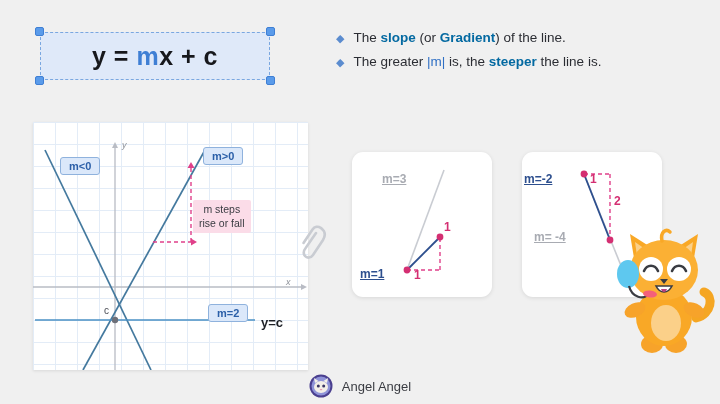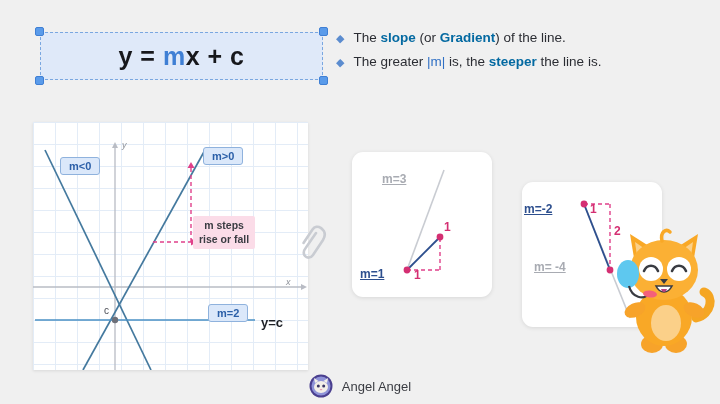--- a/index.html
+++ b/index.html
@@ -6,21 +6,21 @@
   body{
     width:720px;height:404px;overflow:hidden;
     background:#f0f0f0;
     font-family:"Liberation Sans",sans-serif;
     position:relative;
   }
   .slide{position:absolute;inset:0;}
 
   
   #formula-wrap{
-    position:absolute;left:40px;top:32px;width:283px;height:48px;
+    position:absolute;left:40px;top:32px;width:230px;height:48px;
   }
   #formula-box{
     position:absolute;inset:0;
     background:#dfe9f9;
     border:1.5px dashed #7aa7e0;
     display:flex;align-items:center;justify-content:center;
     box-sizing:border-box;
   }
   #formula-text{
     font-size:25px;font-weight:bold;color:#17181c;letter-spacing:.5px;
@@ -69,21 +69,21 @@
   }
   #tag-mneg{left:27px;top:35px;}
   #tag-mpos{left:170px;top:25px;}
   #tag-mzero{left:175px;top:182px;}
 
   .pinkbox{
     position:absolute;background:#fbdce8;color:#3a3c42;
     font-size:10.5px;line-height:1.3;padding:3px 6px;
     border-radius:2px;white-space:nowrap;text-align:center;
   }
-  #pink-rise{left:160px;top:94px;font-weight:bold;}
+  #pink-rise{left:160px;top:78px;}
   #pink-step{left:110px;top:130px;}
   #pink-step b{display:block;}
 
   #label-yc{
     position:absolute;left:228px;top:193px;
     font-size:13px;font-weight:bold;color:#1d2026;
   }
   #label-c{
     position:absolute;left:71px;top:183px;
     font-size:10px;color:#4a4d55;
@@ -99,21 +99,21 @@
 
   
   #paperclip{position:absolute;left:268px;top:102px;}
 
   
   .minicard{
     position:absolute;background:#fff;border-radius:11px;
     box-shadow:0 1px 4px rgba(0,0,0,.10);
   }
   #card-pos{left:352px;top:152px;width:140px;height:145px;}
-  #card-neg{left:522px;top:152px;width:140px;height:145px;margin-top:30px;}
+  #card-neg{left:522px;top:152px;width:140px;height:145px;}
   .minicard svg{position:absolute;left:0;top:0;}
   .mlabel{
     position:absolute;font-size:12px;font-weight:bold;white-space:nowrap;text-decoration:underline;
   }
   .mlabel.blue{color:#2d4f8e;}
   .mlabel.grey{color:#a8abb2;}
   .steplabel{
     position:absolute;font-size:12px;font-weight:bold;color:#d42f72;
   }
   #p-m1{left:8px;top:115px;}

